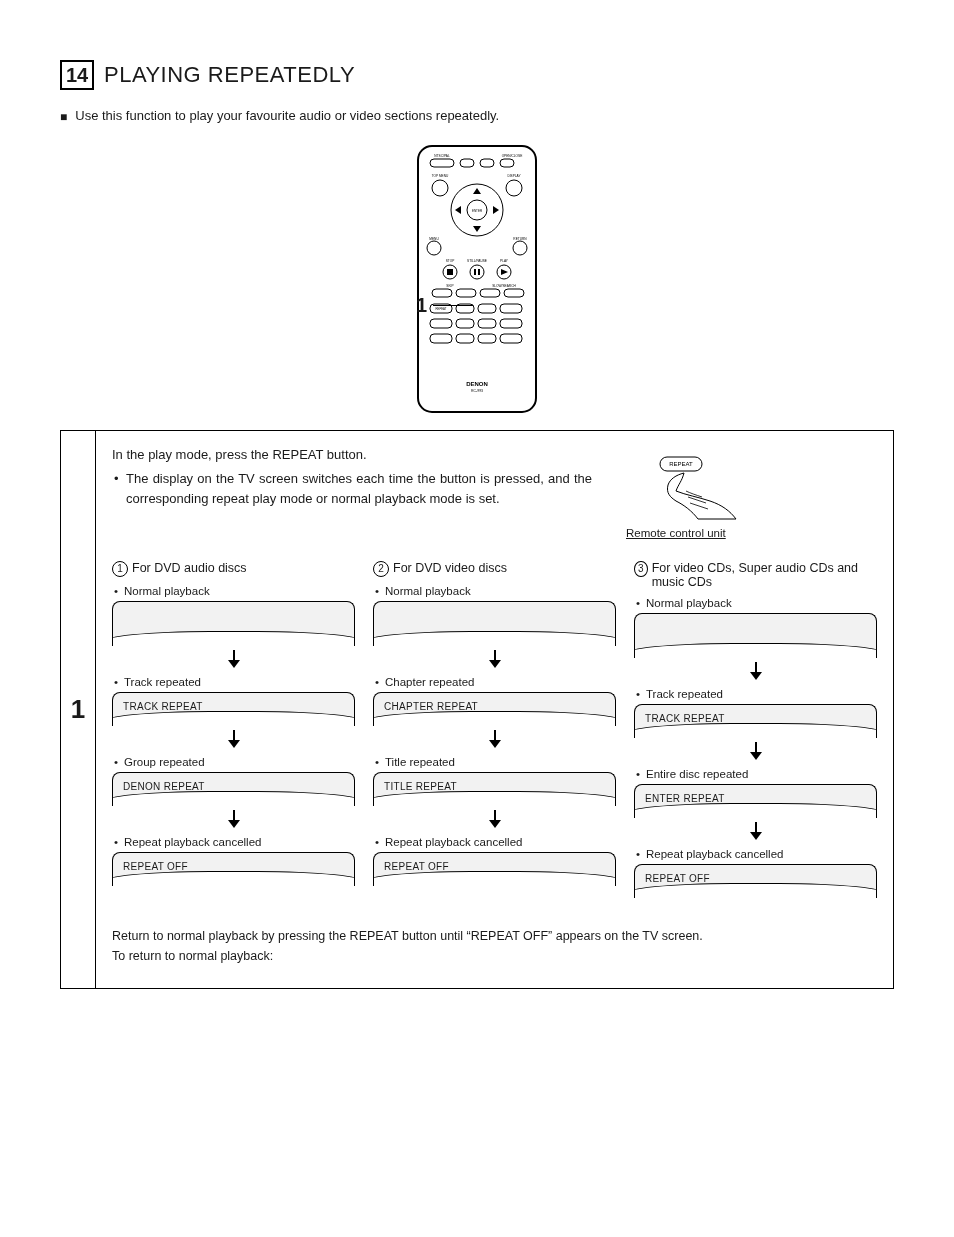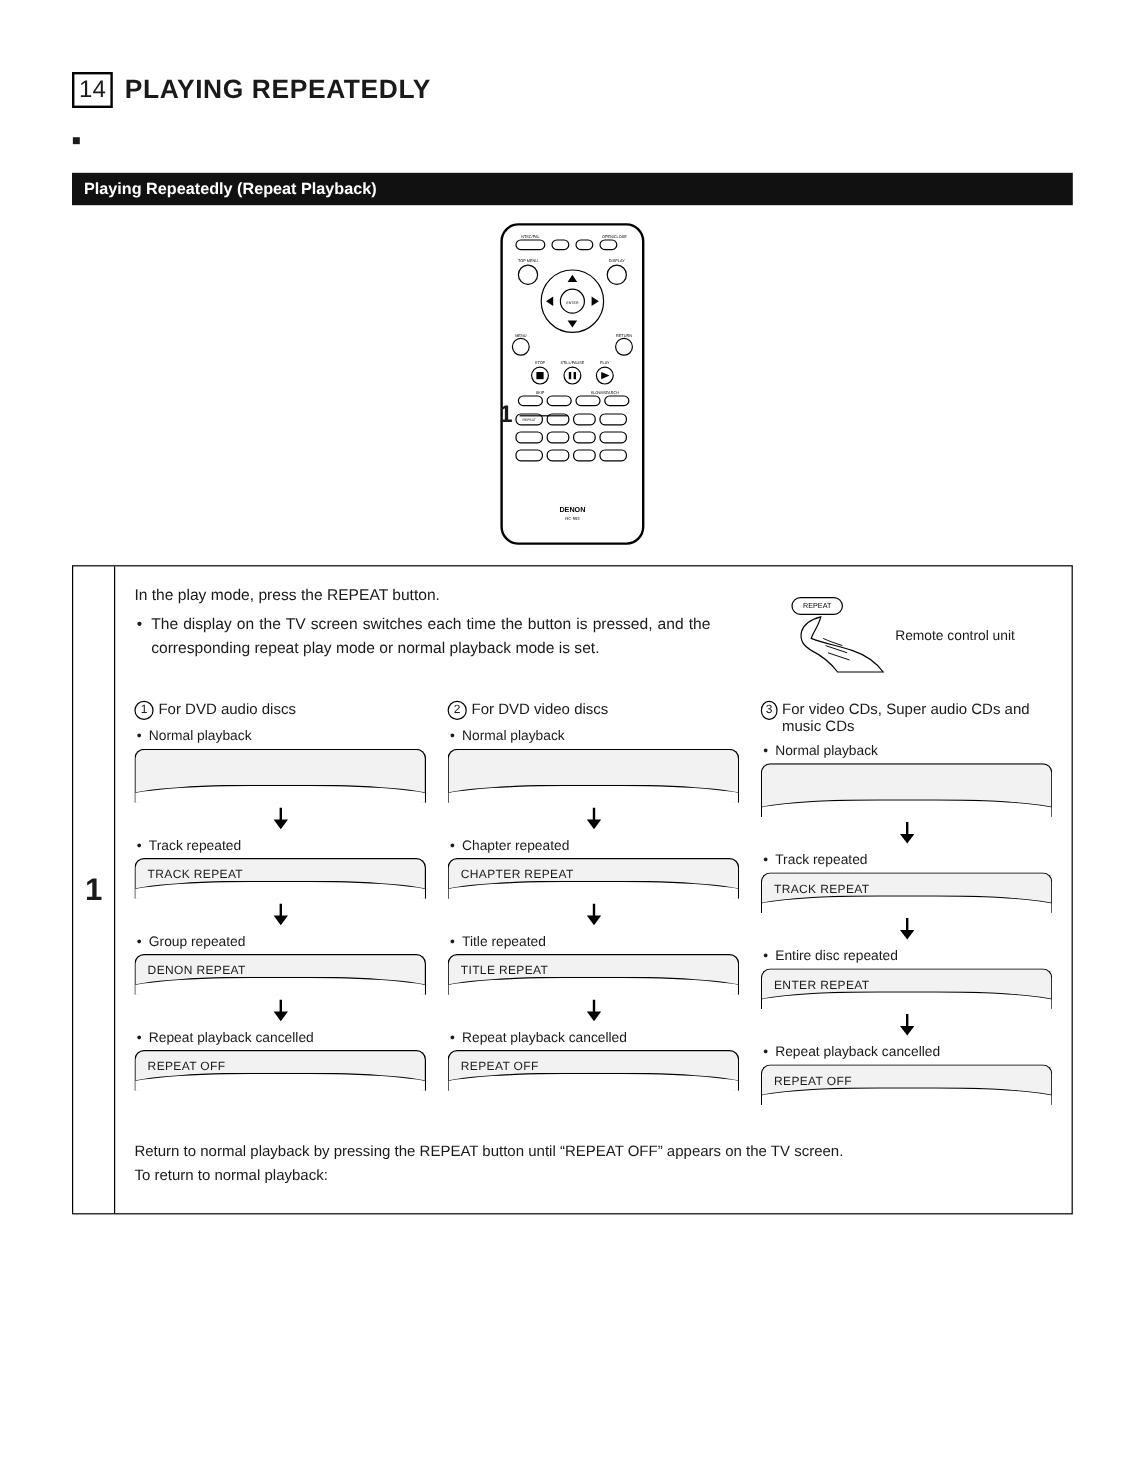--- a/index.html
+++ b/index.html
@@ -1,37 +1,37 @@
 <!DOCTYPE html>
 <html><head>
 <meta charset="utf-8">
 <style>
   :root { --text:#1a1a1a; --gray:#ddd; --bar:#111; --light:#f2f2f2; }
   html,body{margin:0;padding:0;background:#fff;}
   body{width:954px;min-height:1237px;font-family:Helvetica,Arial,sans-serif;color:var(--text);}
   .page{padding:60px 60px 0 60px;}
   .sec-title{display:flex;align-items:center;gap:10px;}
-  .sec-num{border:2px solid #000;font-weight:400;font-size:20px;width:30px;height:26px;display:flex;align-items:center;justify-content:center;}
-  .sec-name{font-weight:700;font-size:22px;letter-spacing:.5px;}
+  .sec-num{border:2px solid #000;font-weight:700;font-size:20px;width:30px;height:26px;display:flex;align-items:center;justify-content:center;}
+  .sec-name{font-weight:400;font-size:22px;letter-spacing:.5px;}
   .intro{margin:18px 0 18px 0;font-size:13px;display:flex;align-items:flex-start;gap:8px;}
   .intro .bullet{font-size:12px;line-height:18px;}
   .subbar{background:var(--bar);color:#fff;font-weight:700;font-size:13.5px;padding:6px 10px;}
   .remote-wrap{display:flex;justify-content:center;margin:14px 0 16px;position:relative;}
   .remote-callout{position:absolute;left:356px;top:150px;display:flex;align-items:center;}
   .remote-callout .num{font-weight:800;font-size:20px;margin-right:6px;}
   .remote-callout .line{width:40px;border-top:1px solid #000;}
   .step-box{border:1px solid #000;display:flex;align-items:stretch;}
   .step-num{width:34px;border-right:1px solid #000;display:flex;align-items:center;justify-content:center;font-weight:800;font-size:26px;}
   .step-body{flex:1;padding:14px 16px 22px;}
   .lead{font-size:13px;line-height:1.55;}
   .lead .dot{margin:4px 0 0 0;padding-left:14px;position:relative;text-align:justify;}
   .lead .dot::before{content:"•";position:absolute;left:2px;top:0;}
   .top-row{display:flex;gap:34px;align-items:flex-start;}
   .top-row .left{width:480px;}
-  .hand-area{flex:1;display:flex;flex-direction:row;align-items:center;margin-top:6px;}
+  .hand-area{flex:1;display:flex;flex-direction:column;margin-top:6px;text-decoration:underline;}
   .hand-area .cap{font-size:11.5px;margin-top:6px;}
   .cols{display:flex;gap:18px;margin-top:22px;}
   .col{flex:1;min-width:0;}
   .col-title{font-size:12.5px;margin-bottom:8px;display:flex;gap:4px;}
   .circ{display:inline-flex;width:14px;height:14px;border:1px solid #000;border-radius:50%;align-items:center;justify-content:center;font-size:10px;line-height:1;}
   .seq{margin-top:6px;}
   .row{font-size:11.5px;margin:0 0 4px 12px;position:relative;}
   .row::before{content:"•";position:absolute;left:-10px;top:0;}
   .bubble{position:relative;border:1px solid #000;border-radius:8px 8px 0 0;border-bottom:none;background:var(--light);padding:8px 10px 14px;margin:2px 0 0;font-size:10px;font-weight:400;letter-spacing:.3px;overflow:hidden;}
   .bubble.blank{min-height:22px;}
@@ -45,23 +45,23 @@
 
 <div class="page">
 
   <div class="sec-title">
     <div class="sec-num">14</div>
     <div class="sec-name">PLAYING REPEATEDLY</div>
   </div>
 
   <div class="intro">
     <span class="bullet">■</span>
-  </div>
-
-  <div class="subbar">Playing Repeatedly (Repeat Playback)</div>
+    <span>Use this function to play your favourite audio or video sections repeatedly.</span>
+  </div>
+
 
   <div class="remote-wrap">
     <div class="remote-callout">
       <span class="num">1</span>
       <span class="line"></span>
     </div>
     <svg width="130" height="270" viewBox="0 0 130 270">
       <rect x="6" y="2" width="118" height="266" rx="14" fill="#fff" stroke="#000" stroke-width="2"></rect>
 
       <g font-size="3.2" font-family="Helvetica" text-anchor="middle">

